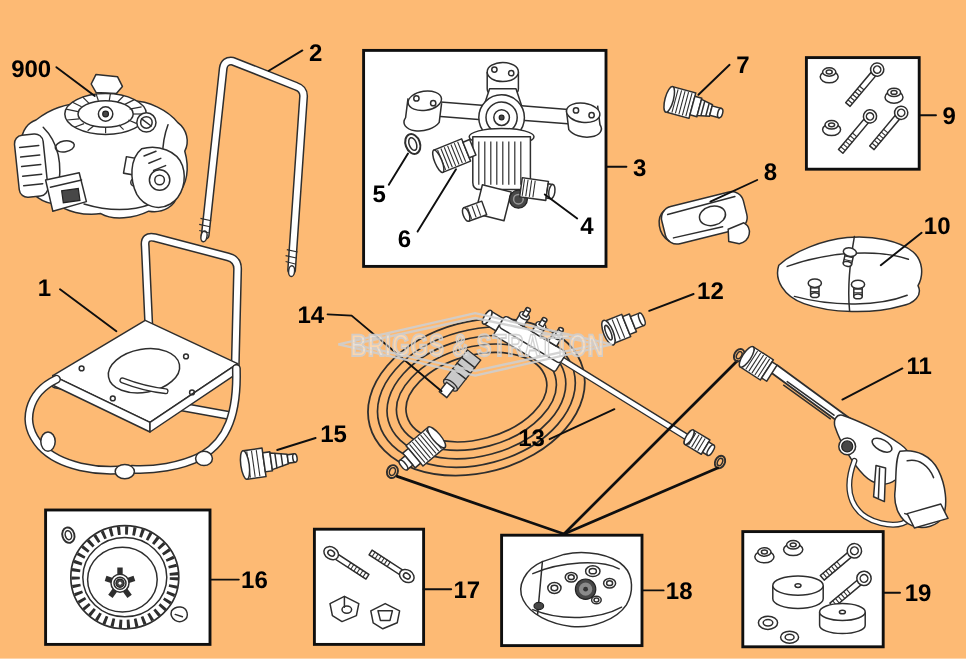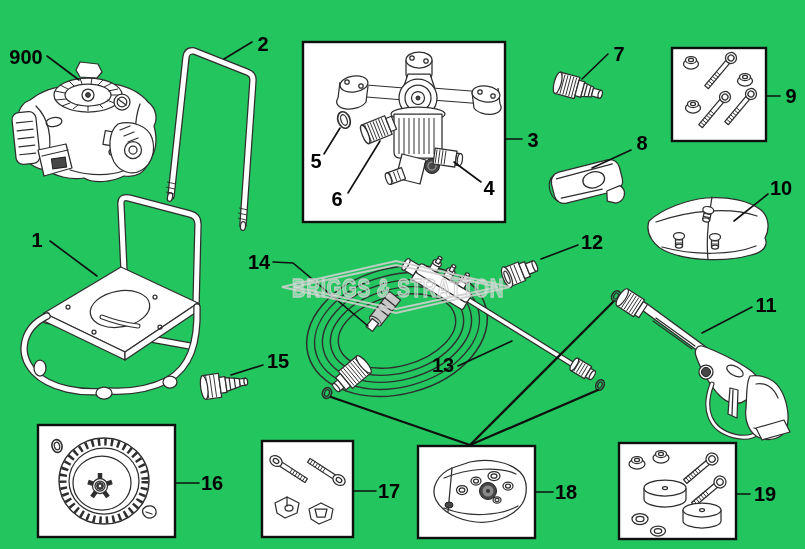--- a/index.html
+++ b/index.html
@@ -1,16 +1,16 @@
 <!DOCTYPE html>
 <html><head>
 <meta charset="utf-8">
 <style>
   html,body{margin:0;padding:0;background:#fff;}
-  .stage{position:relative;width:805px;height:549px;background:#22c55e;overflow:hidden;
+  .stage{position:relative;width:805px;height:549px;background:#fdba74;overflow:hidden;
          font-family:"Liberation Sans", sans-serif;}
   svg{display:block;}
   
   .ln{fill:none;stroke:#2e2e2e;stroke-width:1.25;stroke-linecap:round;stroke-linejoin:round;}
   .fw{fill:#ffffff;stroke:#2e2e2e;stroke-width:1.25;stroke-linejoin:round;}
   .fg{fill:#c9c9c9;stroke:#2e2e2e;stroke-width:1.1;}
   .fd{fill:#474747;stroke:#222;stroke-width:1;}
   .tube{fill:none;stroke:#2e2e2e;stroke-width:7.5;stroke-linecap:round;stroke-linejoin:round;}
   .tin{fill:none;stroke:#ffffff;stroke-width:5;stroke-linecap:round;stroke-linejoin:round;}
   .tube2{fill:none;stroke:#2e2e2e;stroke-width:5;stroke-linecap:round;}

